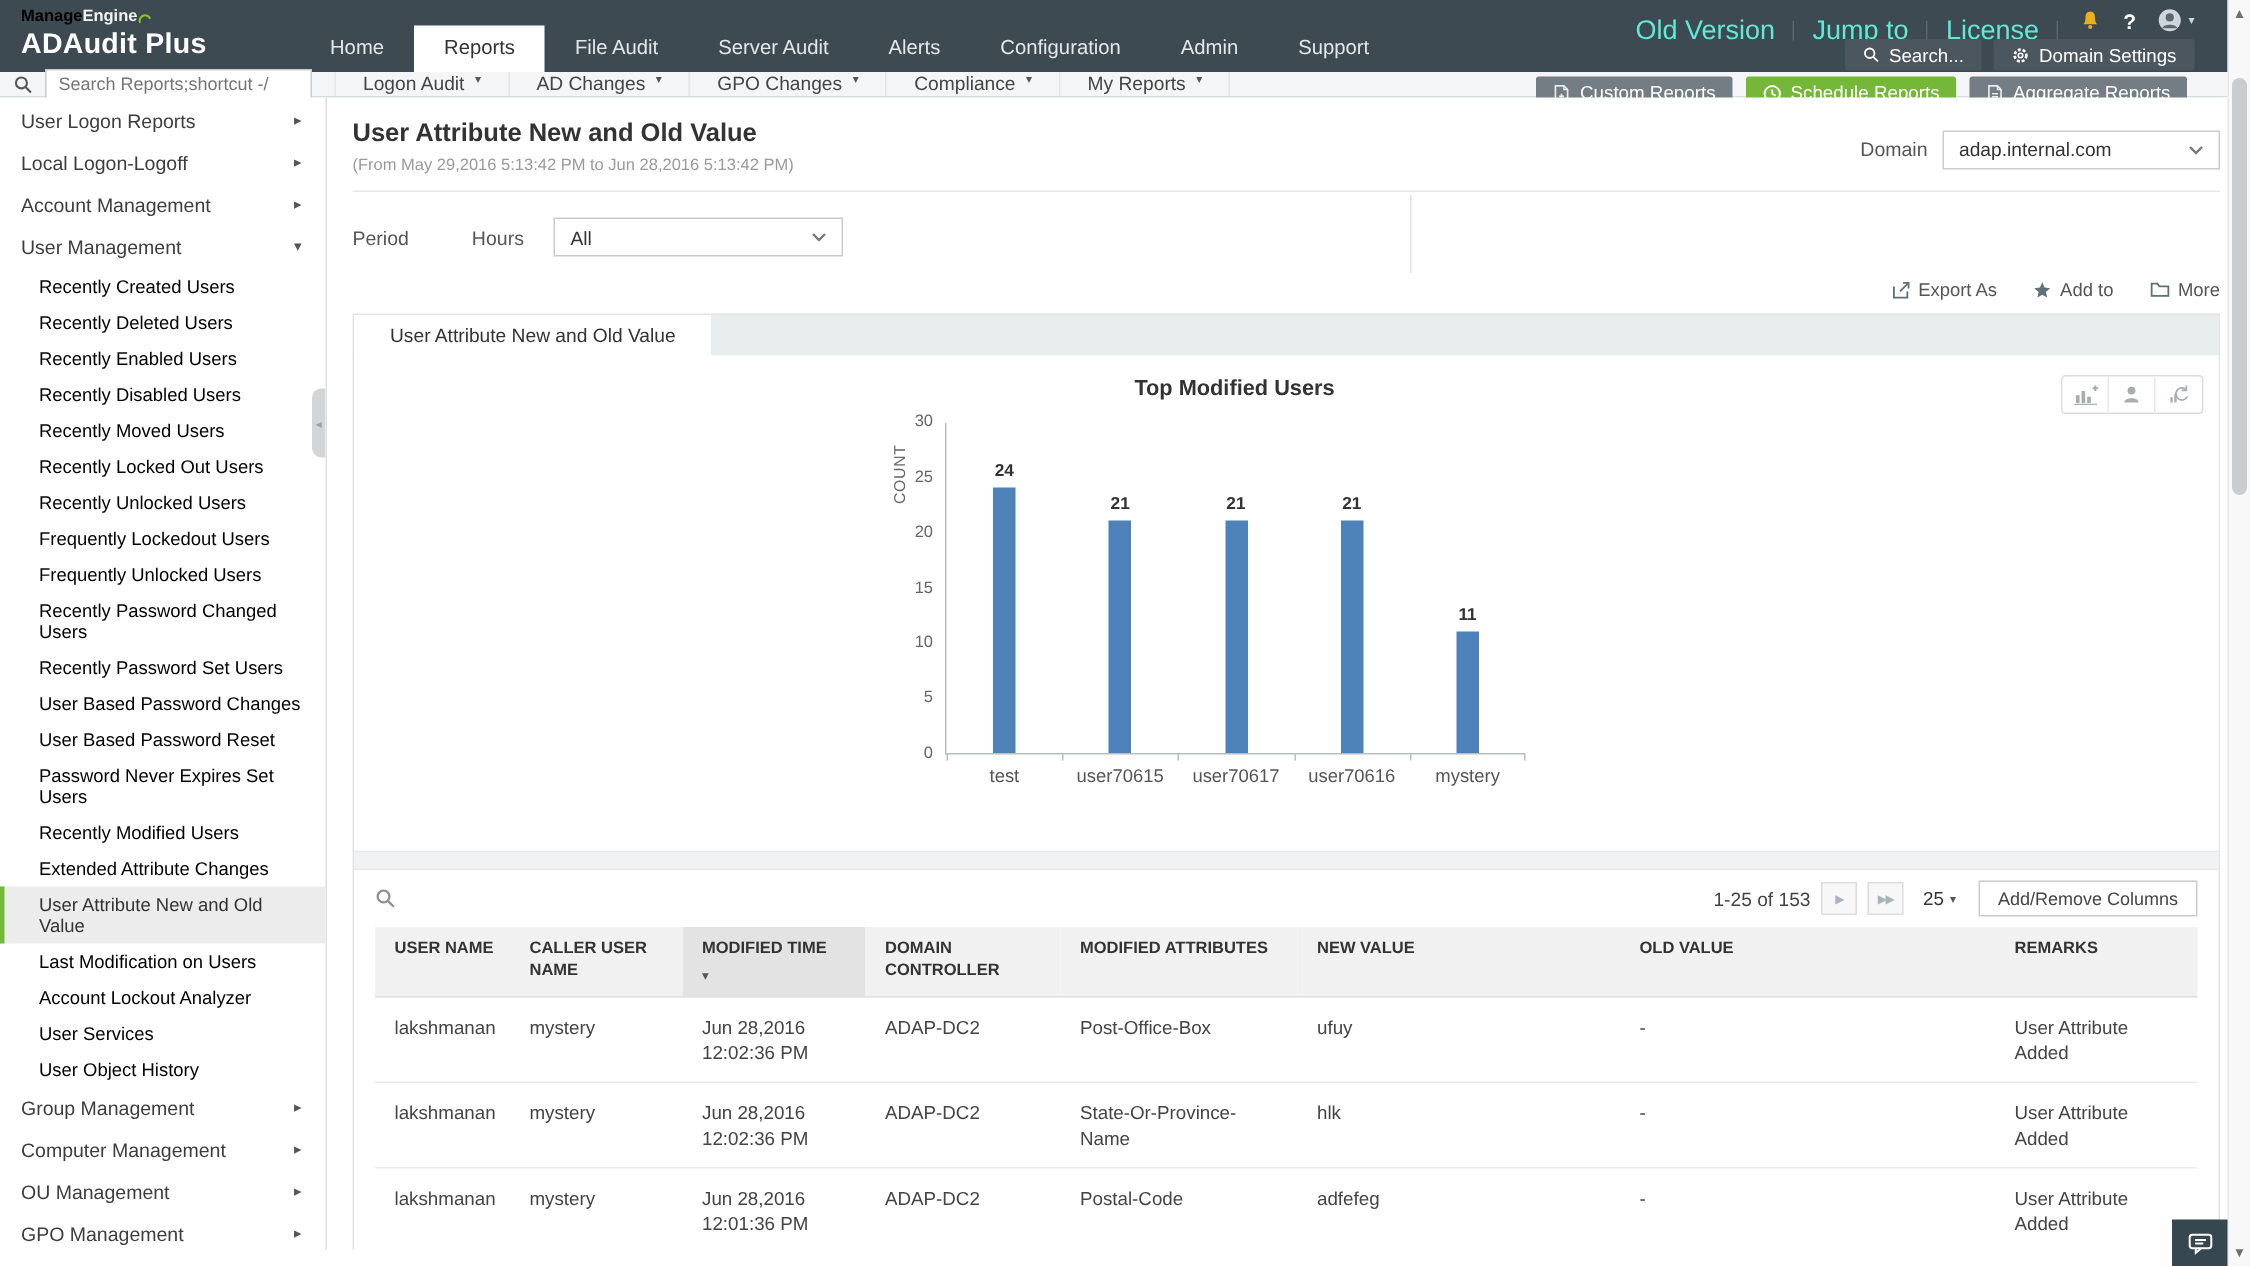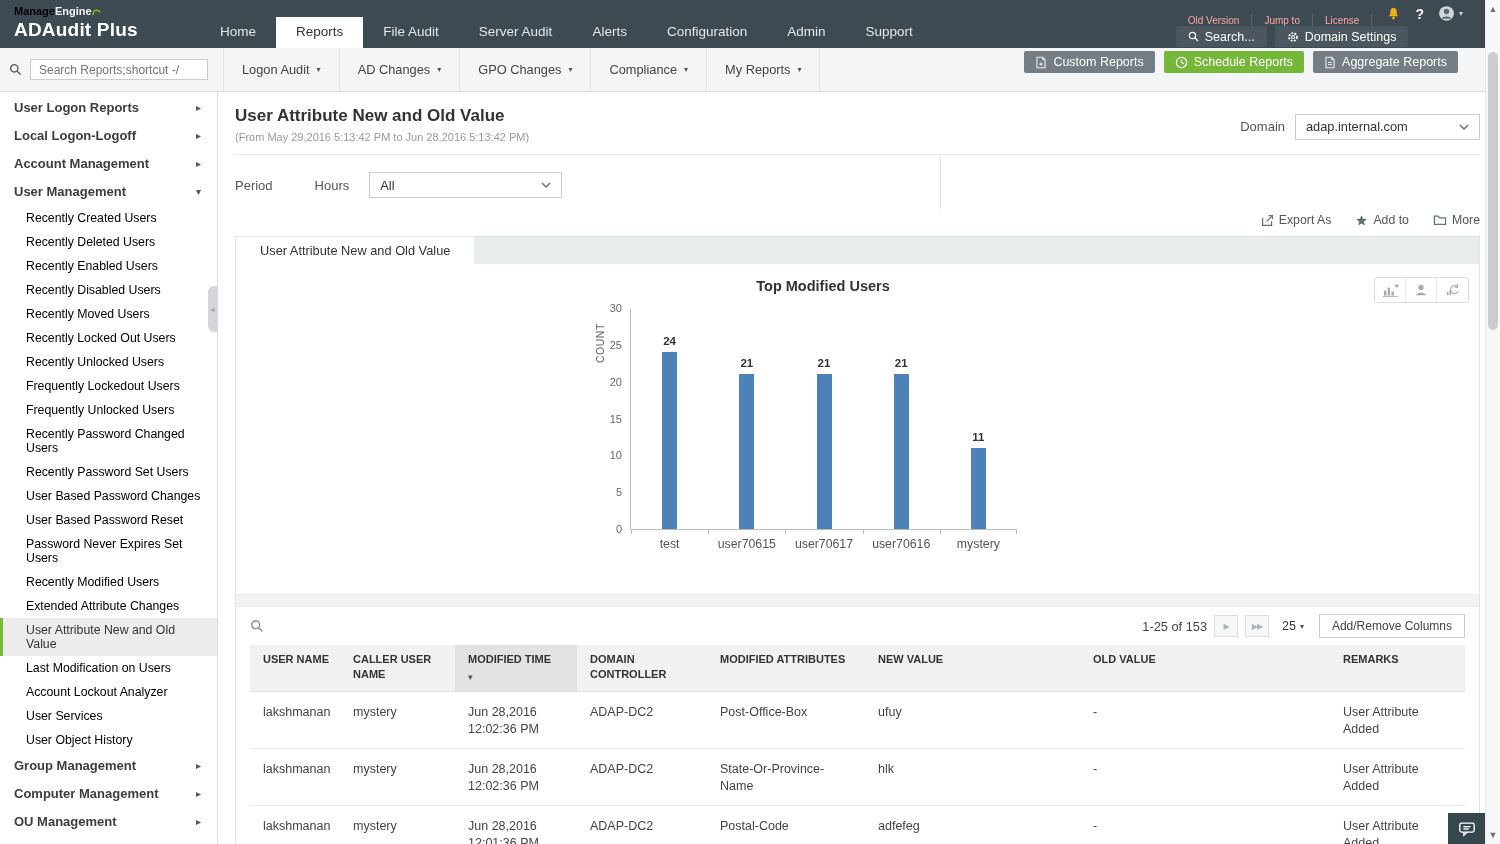--- a/index.html
+++ b/index.html
@@ -11,45 +11,45 @@
   .topbar { position:relative; height:48px; background:#3e4a51; display:flex; }
   .brand { padding:5px 0 0 14px; width:196px; }
   .me-line { font-size:11px; font-weight:bold; line-height:12px; display:flex; align-items:flex-end; }
   .me-white { color:#f2f4f5; }
   .product { color:#fff; font-size:19px; font-weight:bold; margin-top:2px; letter-spacing:.2px; }
   .topnav { display:flex; align-items:flex-end; margin-left:4px; }
   .nav-item { color:#e3e7e9; font-size:13.5px; padding:7px 20px 9px; cursor:pointer; white-space:nowrap; }
   .nav-item.active { background:#fff; color:#333; }
   .topbar-right { position:absolute; right:37px; top:0; }
   .tr-row1 { display:flex; align-items:center; justify-content:flex-end; height:23px; margin-top:2px; }
-  .tr-link { color:#fca5a5; font-size:10px; padding:0 12px; border-right:1px solid #5a656c; line-height:13px; cursor:pointer;margin-top:13px; }
+  .tr-link { color:#5eead4; font-size:18px; padding:0 12px; border-right:1px solid #5a656c; line-height:13px; cursor:pointer;margin-top:13px; }
   .tr-link:last-of-type { border-right:none; }
   .tr-ic { margin-left:14px; display:flex; align-items:center; cursor:pointer; }
   .help-q { color:#fff; font-size:14px; font-weight:bold; }
   .caret-w { color:#cfd5d8; font-size:8px; margin-left:4px; }
-  .tr-row2 { display:flex; gap:8px; margin-top:1px; }
+  .tr-row2 { display:flex; justify-content:flex-end; gap:8px; margin-top:1px; }
   .dark-btn { background:#4b565e; color:#fff; font-size:12.5px; height:21px; padding:0 12px; display:flex; align-items:center; gap:6px; border-radius:2px; cursor:pointer; }
 
   
-  .toolbar { position:relative; height:44px; background:#f4f5f6; border-bottom:1px solid #d8dbdd; display:flex; align-items:center; }
+  .toolbar { position:relative; height:17px; background:#f4f5f6; border-bottom:1px solid #d8dbdd; display:flex; align-items:center; }
   .tb-search-icon { color:#555; margin:0 8px 0 9px; display:flex; }
   .tb-search { width:178px; height:21px; border:1px solid #ccc; background:#fff; font-size:12px; color:#888; padding:0 8px; outline:none; font-family:inherit; }
   .tb-menus { display:flex; margin-left:15px; height:100%; }
-  .tb-menu { display:flex; align-items:center; gap:7px; padding:0 18px; font-size:12.8px; color:#444; border-right:1px solid #e3e5e6; cursor:pointer; white-space:nowrap; }
+  .tb-menu { display:flex; gap:7px; padding:0 18px; font-size:12.8px; color:#444; border-right:1px solid #e3e5e6; cursor:pointer; white-space:nowrap; }
   .tb-menu:first-child { border-left:1px solid #e3e5e6; }
   .caret-d { color:#555; font-size:8px; }
   .tb-actions { position:absolute; right:42px; top:3px; display:flex; gap:9px; }
   .act-btn { height:22px; padding:0 11px; font-size:12.5px; color:#fff; display:flex; align-items:center; gap:6px; border-radius:2px; cursor:pointer; white-space:nowrap; }
   .act-btn.gray { background:#747d83; }
   .act-btn.green { background:#74b739; }
 
   
   .content { display:flex; height:768px; }
   .sidebar { position:relative; width:218px; min-width:218px; background:#fff; border-right:1px solid #dcdfe1; overflow:hidden; padding-top:2px; }
-  .side-group { display:flex; justify-content:space-between; align-items:flex-start; padding:7px 16px 7px 14px; font-size:13px; font-weight:bold; color:#3d3d3d; cursor:pointer; line-height:14px; }
+  .side-group { display:flex; justify-content:space-between; align-items:flex-start; padding:7px 16px 7px 14px; font-size:13px; font-weight:normal; color:#3d3d3d; cursor:pointer; line-height:14px; }
   .sg-arrow { color:#555; font-size:10px; }
   .side-sub { padding:5px 10px 5px 26px; font-size:12.3px; color:#000000; cursor:pointer; line-height:14px; }
   .side-sub.selected { background:#ececec; border-left:3px solid #76b83a; padding-left:23px; color:#333; }
   .collapse-handle { position:absolute; right:0; top:194px; width:9px; height:46px; background:#d3d6d8; border-radius:6px 0 0 6px; color:#9aa0a4; font-size:8px; display:flex; align-items:center; justify-content:center; cursor:pointer; }
 
   .main { flex:1; position:relative; background:#fff; padding:14px 20px 0 17px; overflow:hidden; }
   .main-head { display:flex; justify-content:space-between; }
   .rpt-title { font-size:17px; font-weight:bold; color:#333; }
   .rpt-sub { font-size:11px; color:#9a9a9a; margin-top:5px; }
   .domain-box { display:flex; align-items:center; gap:10px; margin-top:4px; font-size:13px; color:#555; }

